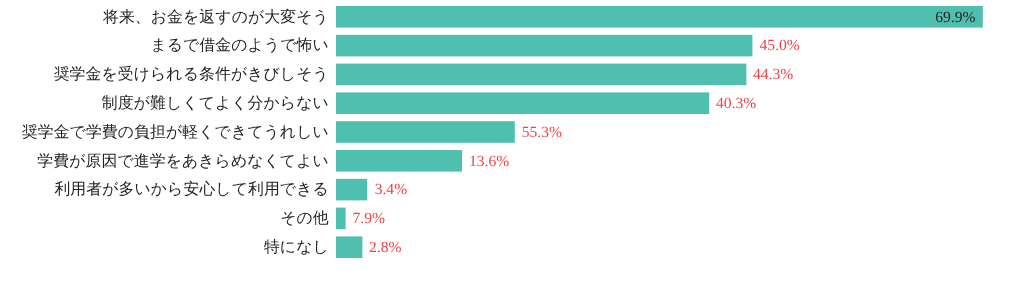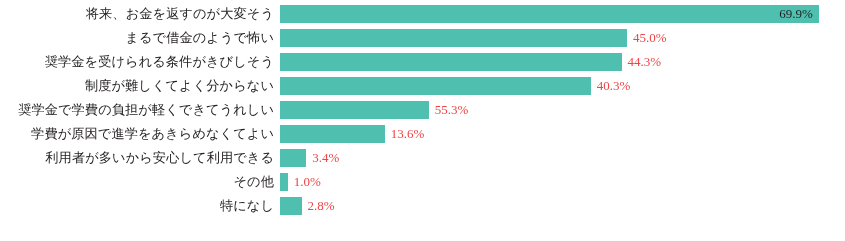--- a/index.html
+++ b/index.html
@@ -127,21 +127,21 @@
         <div class="cat-label">利用者が多いから安心して利用できる</div>
         <div class="bar-zone">
           <div class="bar" style="width: 26.214px; background: rgb(79, 192, 175);"></div>
           <div class="val-out" style="left: 32.214px;">3.4%</div>
         </div>
       </div>
       <div class="row">
         <div class="cat-label">その他</div>
         <div class="bar-zone">
           <div class="bar" style="width: 7.71px; background: rgb(79, 192, 175);"></div>
-          <div class="val-out" style="left: 13.71px;">1.0%</div>
+          <div class="val-out" style="left: 13.71px;">7.9%</div>
         </div>
       </div>
       <div class="row">
         <div class="cat-label">特になし</div>
         <div class="bar-zone">
           <div class="bar" style="width: 21.588px; background: rgb(79, 192, 175);"></div>
           <div class="val-out" style="left: 27.588px;">2.8%</div>
         </div>
       </div>
     </div>

